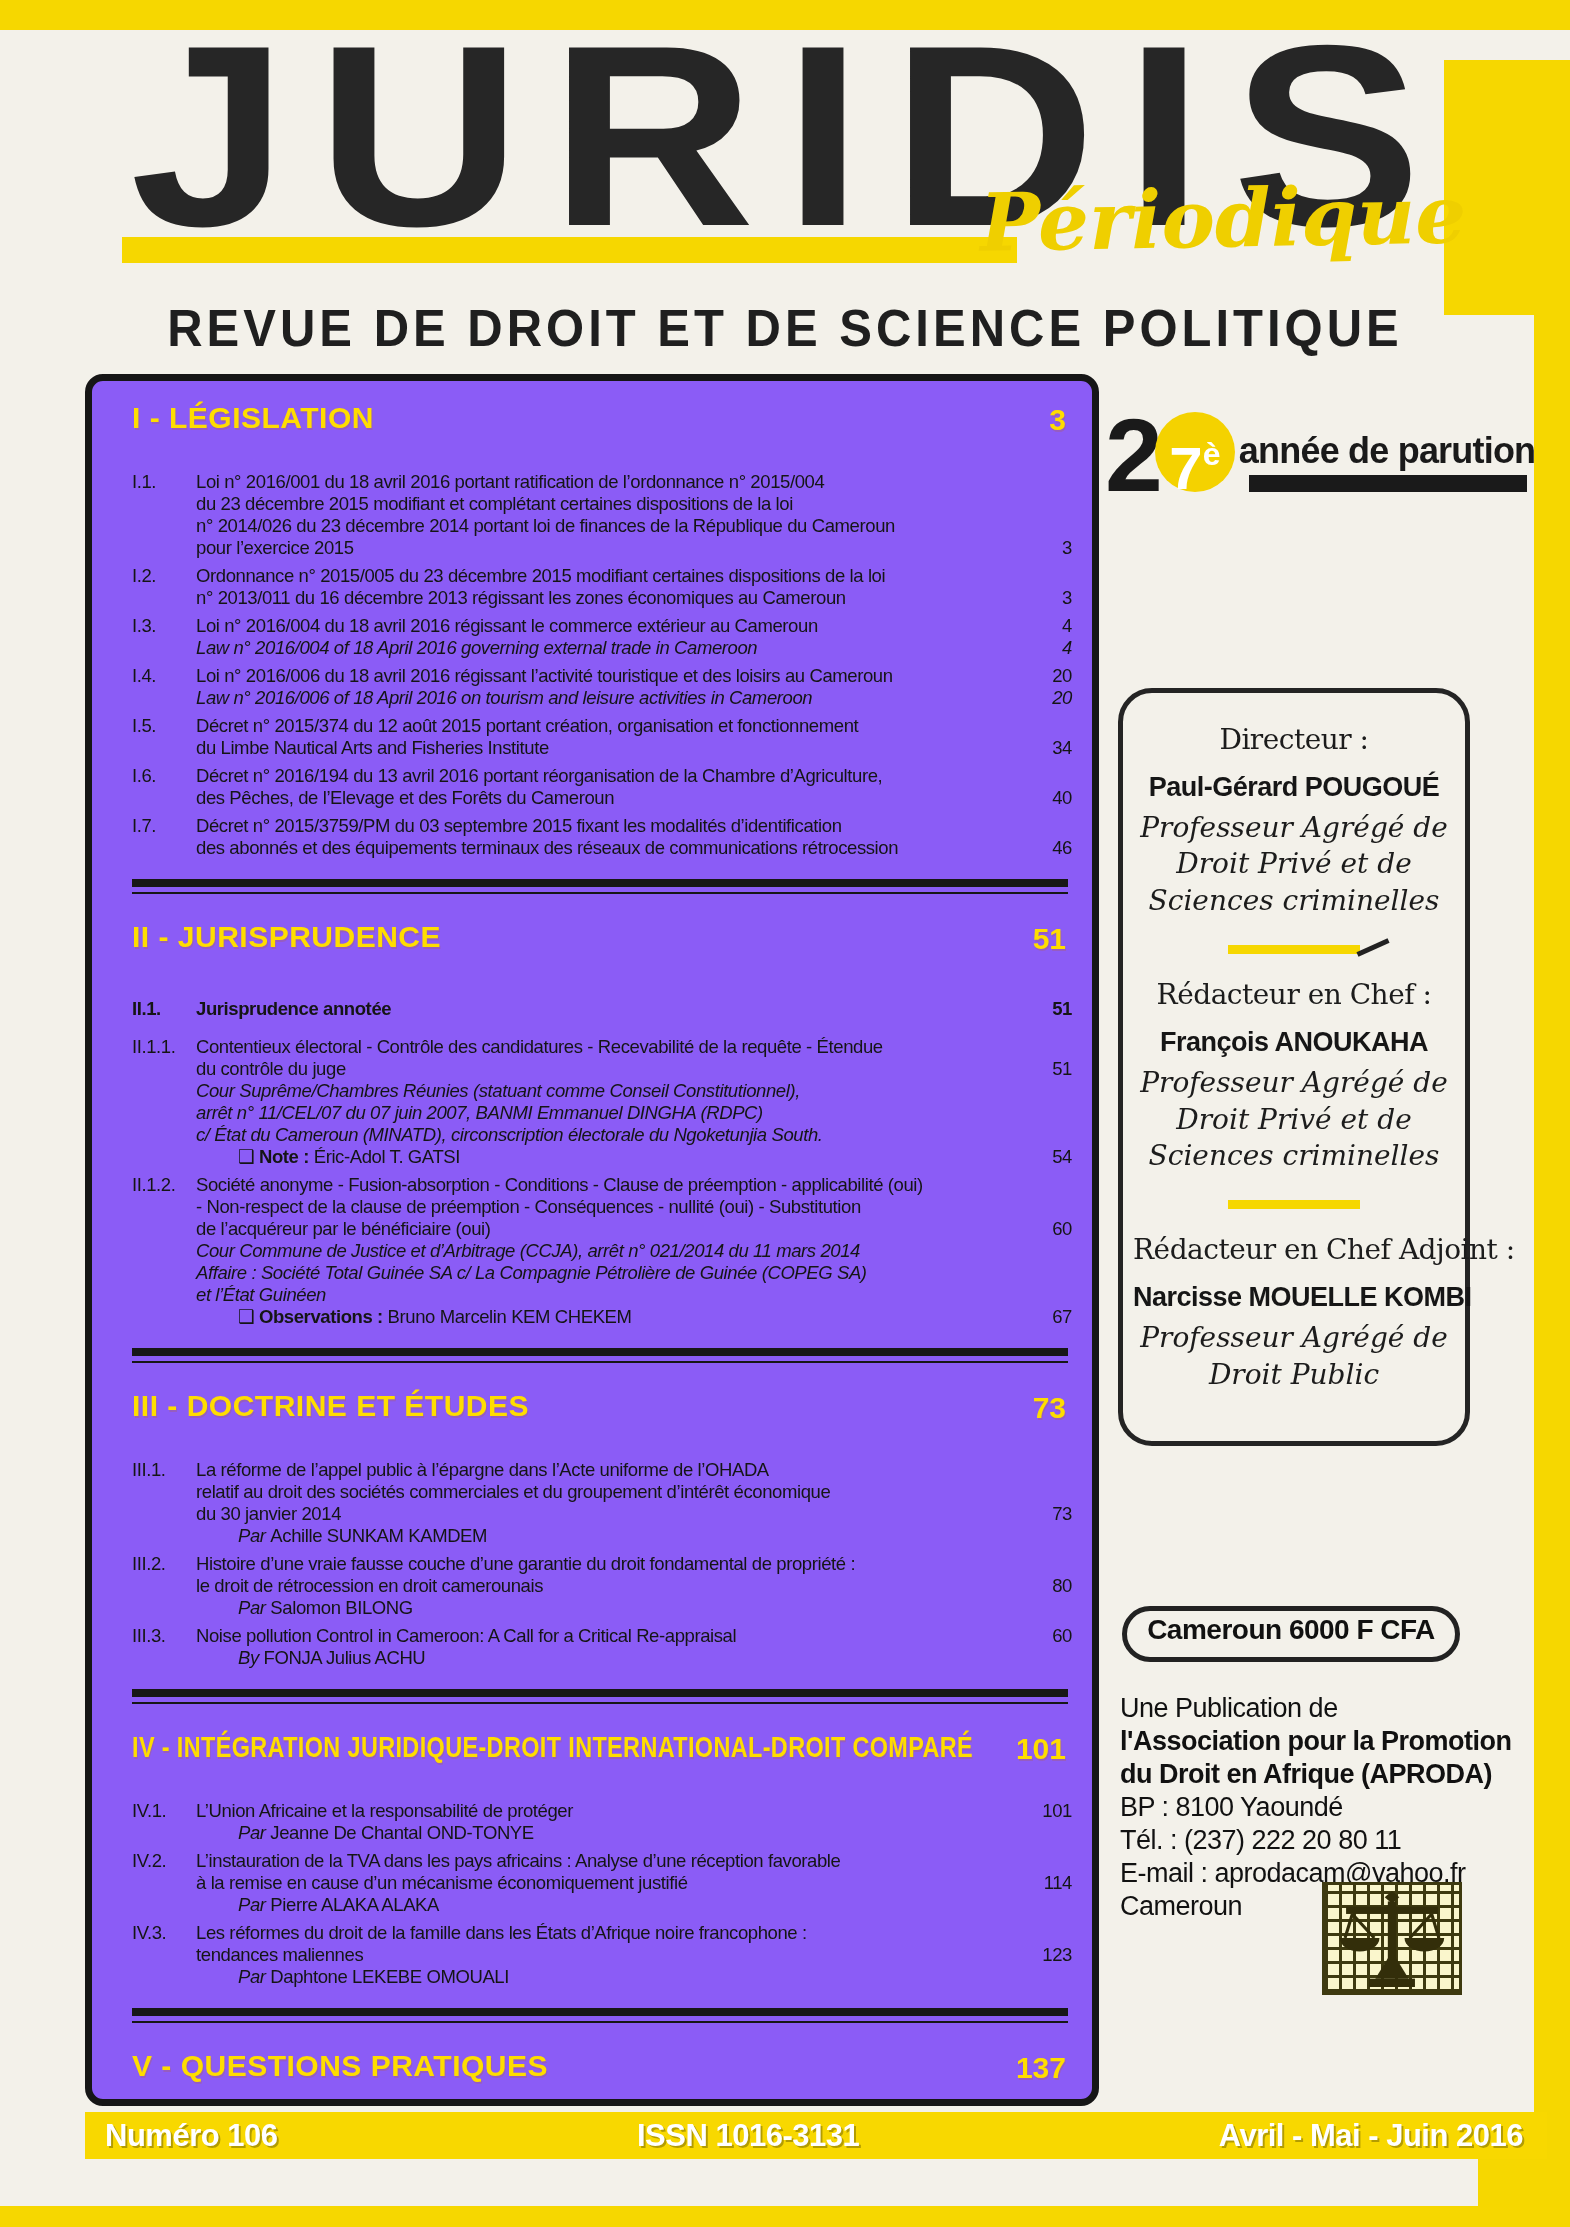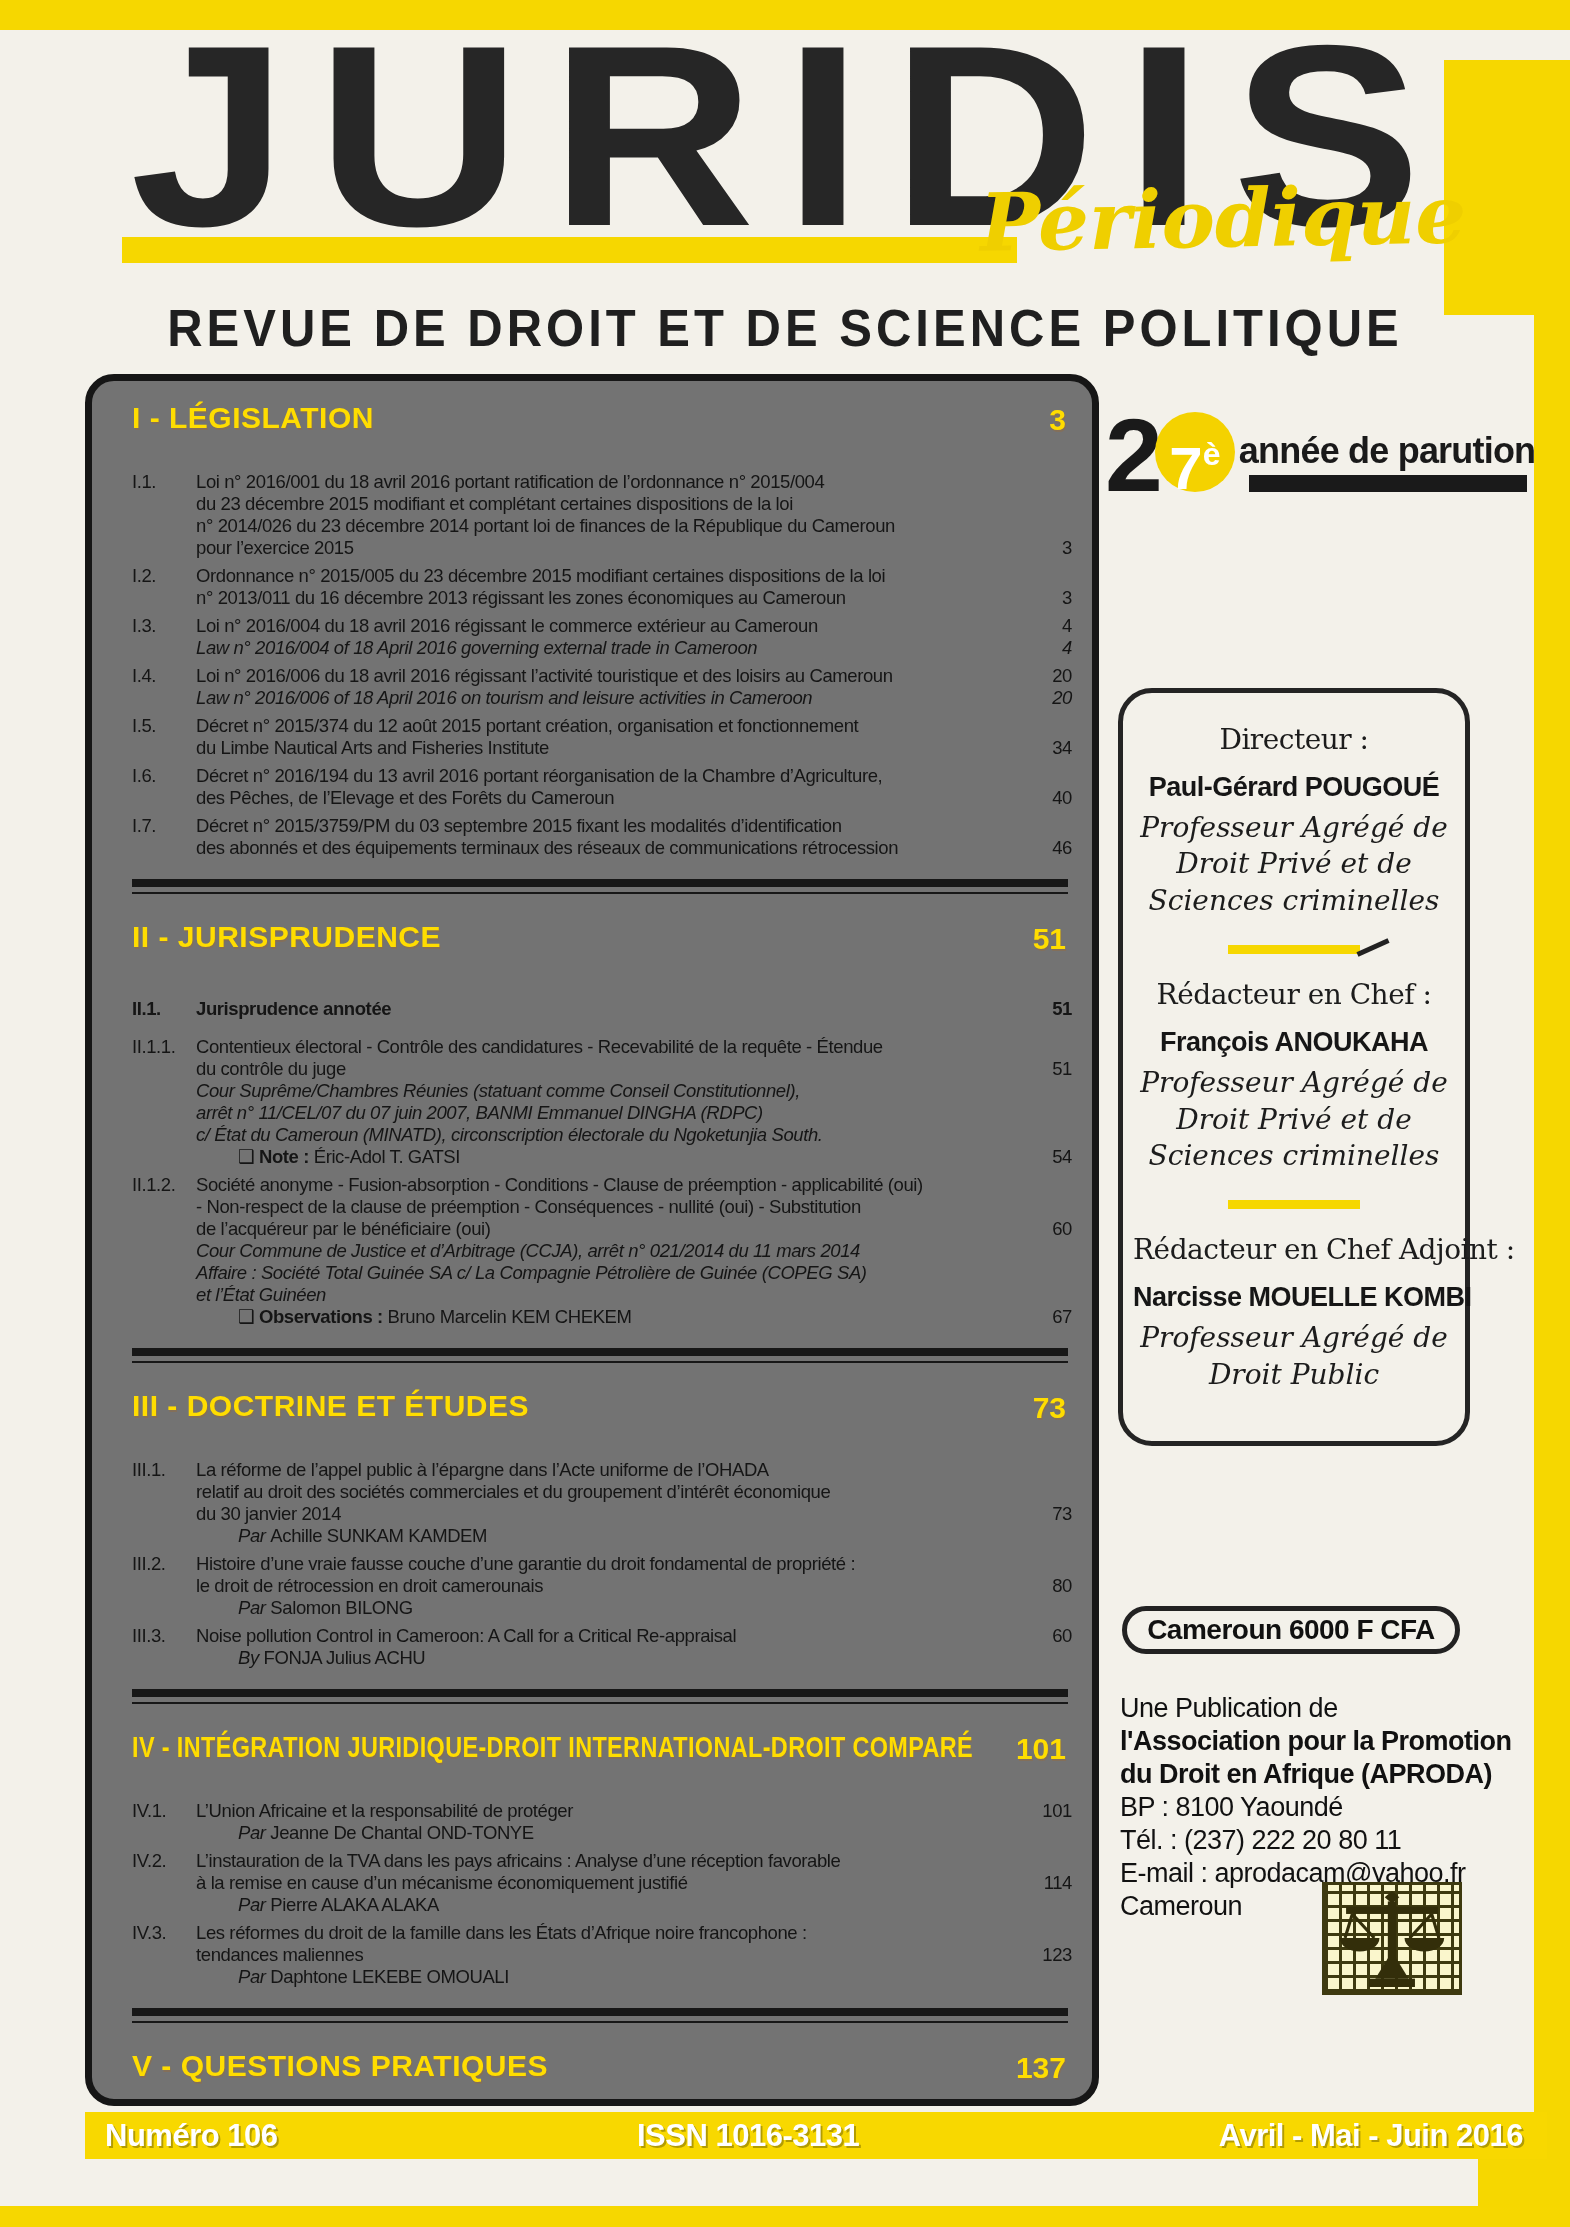--- a/index.html
+++ b/index.html
@@ -19,22 +19,22 @@
            letter-spacing:26px;transform:scaleX(1.1);transform-origin:50% 0;}
   .m-bar{position:absolute;left:122px;top:237px;width:895px;height:26px;background:#f6d700;}
   .m-script{position:absolute;left:980px;top:172px;width:440px;
             font-family:"DejaVu Serif","Liberation Serif",serif;font-style:italic;font-weight:bold;
             font-size:80px;color:#efcf00;transform:rotate(-1deg);}
   .m-tagline{position:absolute;left:100px;top:298px;width:1370px;text-align:center;
              font-size:49px;font-weight:bold;letter-spacing:4px;color:#1f1f1f;
              transform:scaleY(1.06);transform-origin:50% 0;}
 
   
-  .toc{position:absolute;left:85px;top:374px;width:1014px;height:1732px;background:#737373;
-       border:7px solid #161616;border-radius:29px;box-sizing:border-box;
+  .toc{position:absolute;left:85px;top:374px;width:1014px;height:1732px;background:#8b5cf6;
+       border:7px solid #161616;border-radius:18px;box-sizing:border-box;
        padding:14px 20px 8px 40px;overflow:hidden;}
   .sec-head{position:relative;margin:26px 0 30px;height:40px;}
   .sec-head.first{margin-top:6px;}
   .sec-title{display:inline-block;white-space:nowrap;transform-origin:0 60%;
              font-size:30px;font-weight:bold;color:#ffdd00;letter-spacing:.5px;
              text-shadow:1px 2px 0 rgba(190,100,0,.22);}
   .sec-pg{position:absolute;right:6px;top:2px;font-size:30px;font-weight:bold;color:#ffdd00;
           text-shadow:1px 2px 0 rgba(190,100,0,.22);}
   .divider{height:5px;border-top:8px solid #171717;border-bottom:2px solid #171717;
            margin:20px 4px 10px 0;}
@@ -68,21 +68,21 @@
          padding:30px 10px 18px;font-family:"DejaVu Serif","Liberation Serif",serif;color:#1c1c1c;}
   .staff-label{font-size:28px;letter-spacing:-0.5px;white-space:nowrap;}
   .staff-name{font-family:"Liberation Sans","DejaVu Sans",sans-serif;font-weight:bold;
               font-size:27px;letter-spacing:-0.5px;margin-top:16px;color:#161616;white-space:nowrap;}
   .staff-title{font-style:italic;font-size:28px;line-height:1.3;margin-top:7px;}
   .ybar{width:132px;height:9px;background:#f6d700;margin:26px auto 24px;position:relative;}
   .ybar.first::after{content:"";position:absolute;right:-30px;top:0;width:34px;height:5px;
                      background:#222;transform:rotate(-24deg);}
 
   
-  .price{position:absolute;left:1122px;top:1606px;width:338px;height:48px;border:5px solid #222;
+  .price{position:absolute;left:1122px;top:1606px;width:338px;height:56px;border:5px solid #222;
          border-radius:28px;box-sizing:border-box;text-align:center;line-height:37px;
          font-size:28px;font-weight:bold;letter-spacing:-0.5px;color:#111;}
   .pub{position:absolute;left:1120px;top:1692px;width:430px;font-size:27px;line-height:33px;
        color:#111;letter-spacing:-0.5px;}
   .pub-line.b{font-weight:bold;}
 
   
   .logo{position:absolute;left:1322px;top:1882px;width:140px;height:113px;border:3px solid #3e3a10;
         background:repeating-linear-gradient(90deg,#3e3a10 0 3px,transparent 3px 14px),
                    repeating-linear-gradient(0deg,#3e3a10 0 3px,transparent 3px 14px),#faf6cc;

